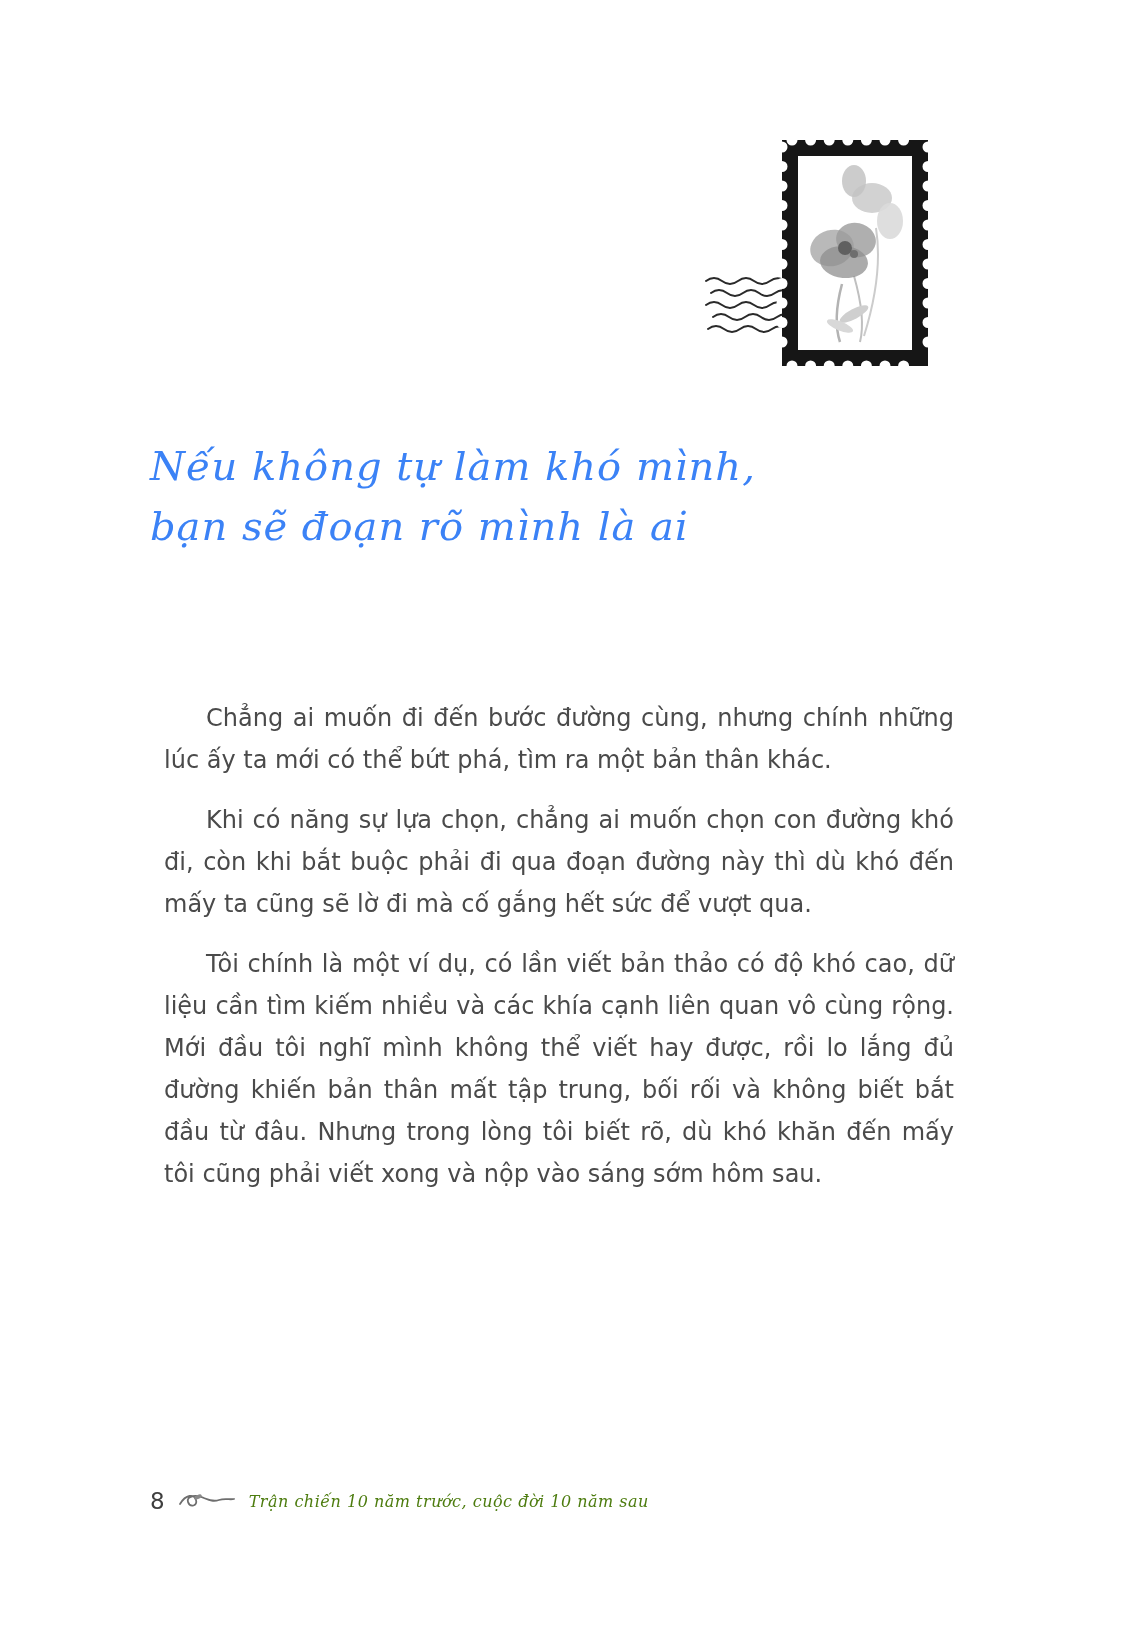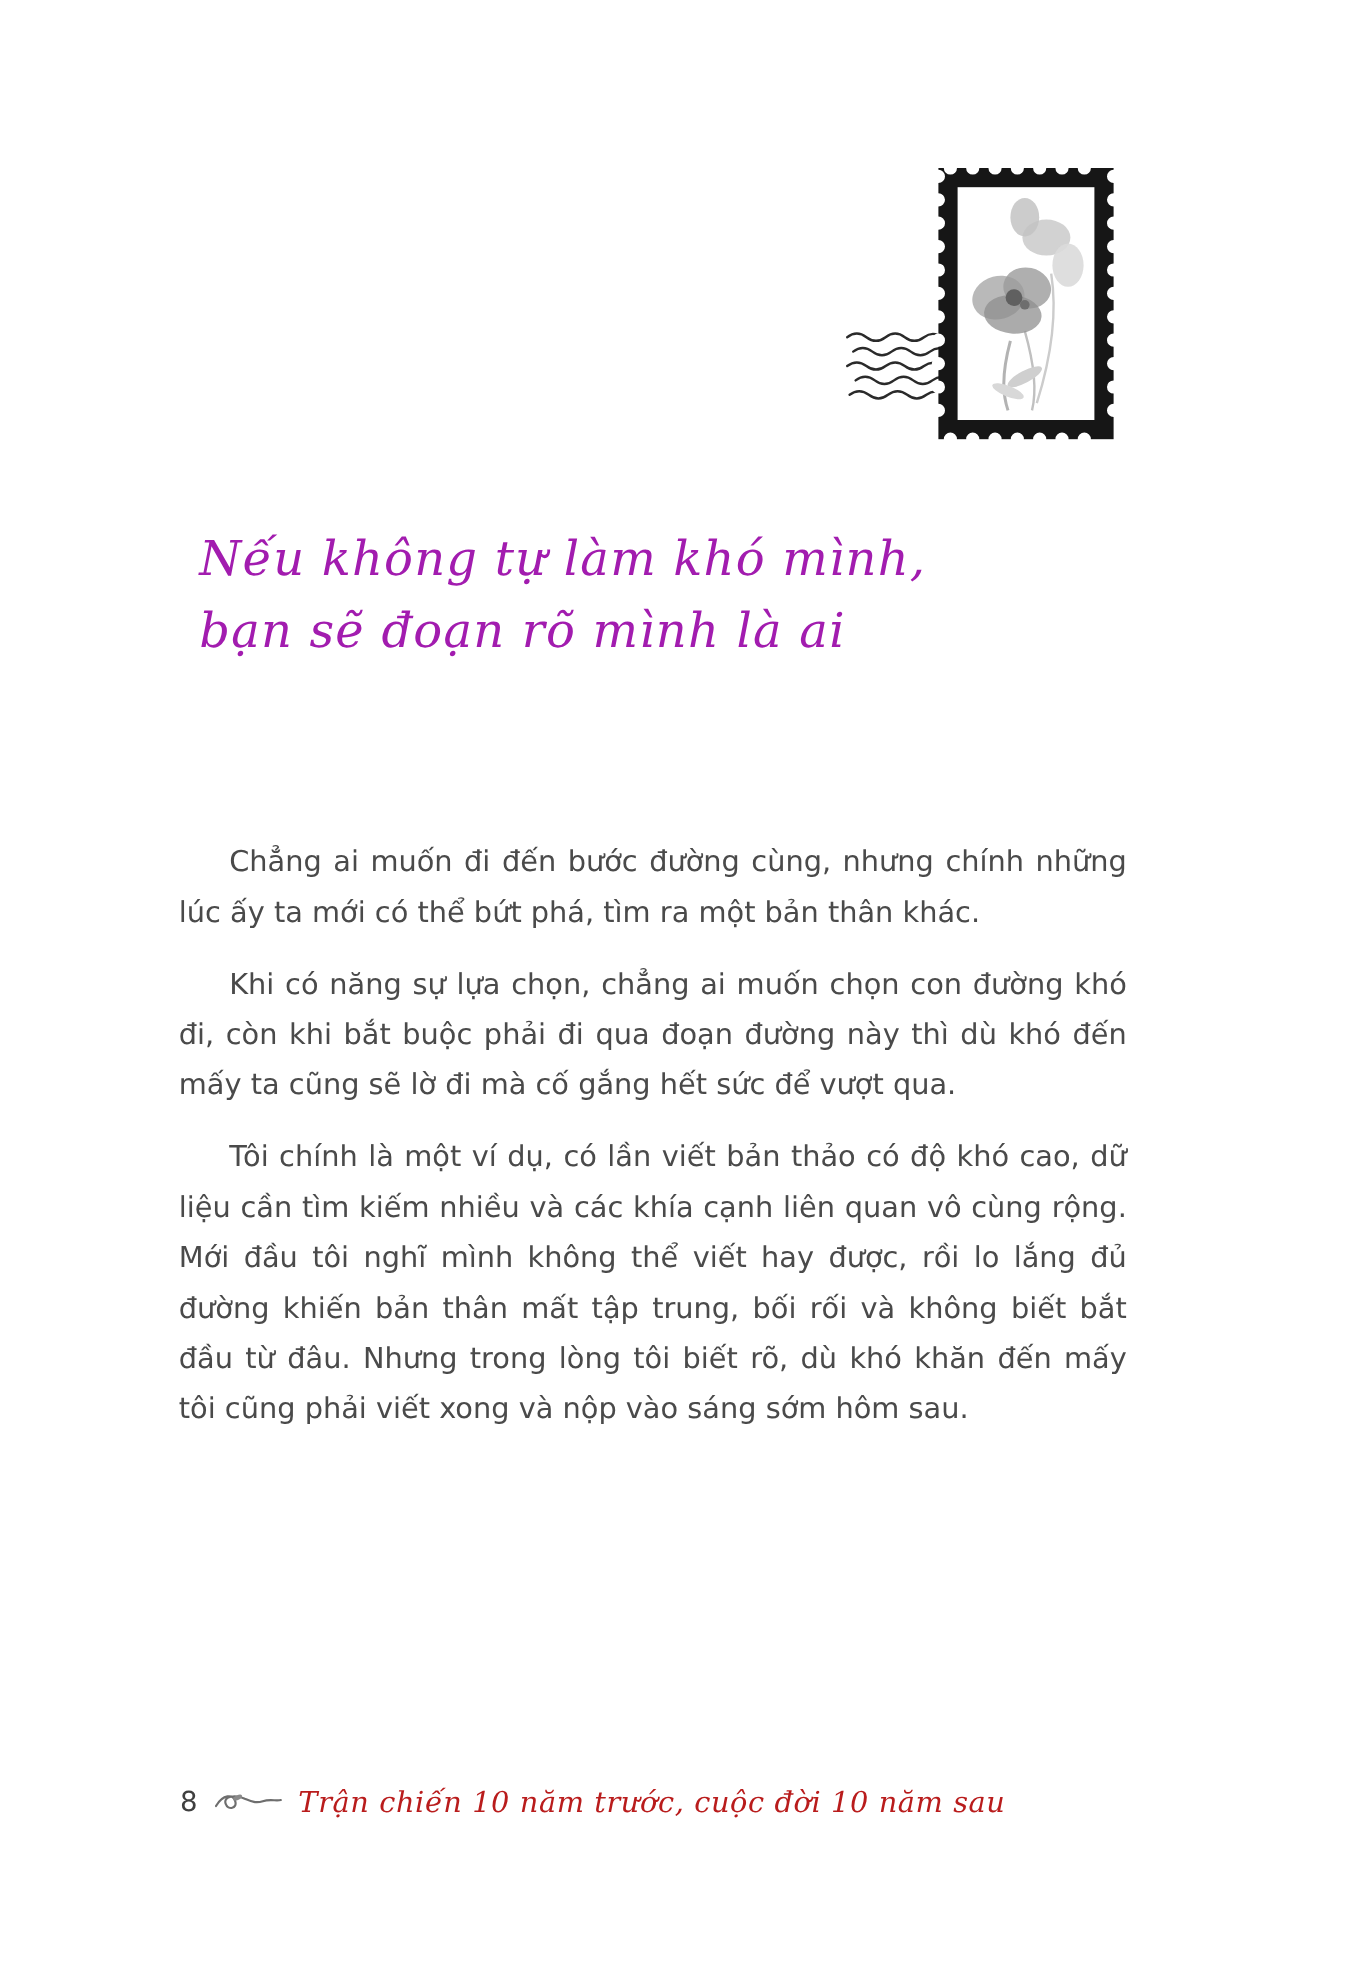--- a/index.html
+++ b/index.html
@@ -19,34 +19,34 @@
     position: absolute;
     left: 704px;
     top: 136px;
     width: 235px;
     height: 240px;
   }
 
   
   .chapter-title {
     position: absolute;
-    left: 166px;
+    left: 150px;
     top: 436px;
     font-family: "DejaVu Serif", serif;
     font-style: italic;
     font-size: 40px;
     line-height: 60px;
     letter-spacing: 1px;
-    color: #a21caf;
+    color: #3b82f6;
   }
 
   
   .body-text {
     position: absolute;
-    left: 149px;
+    left: 164px;
     top: 697px;
     width: 790px;
     font-size: 24px;
     line-height: 42px;
     color: #4a4a4a;
     text-align: justify;
   }
   .body-text p {
     text-indent: 42px;
     margin: 0 0 18px 0;
@@ -63,23 +63,23 @@
     color: #4a4a4a;
   }
   .page-number {
     font-size: 23px;
     color: #3f3f3f;
   }
   .footer-ornament { display: inline-flex; align-items: center; }
   .footer-book-title {
     font-family: "DejaVu Serif", serif;
     font-style: italic;
-    font-size: 24px;
+    font-size: 16px;
     letter-spacing: 0.5px;
-    color: #b91c1c;
+    color: #4d7c0f;
   }
 </style>
 </head>
 <body>
 
 <div class="page">
 
   <div class="stamp-wrap">
     <svg width="235" height="240" viewBox="0 0 235 240">
 

